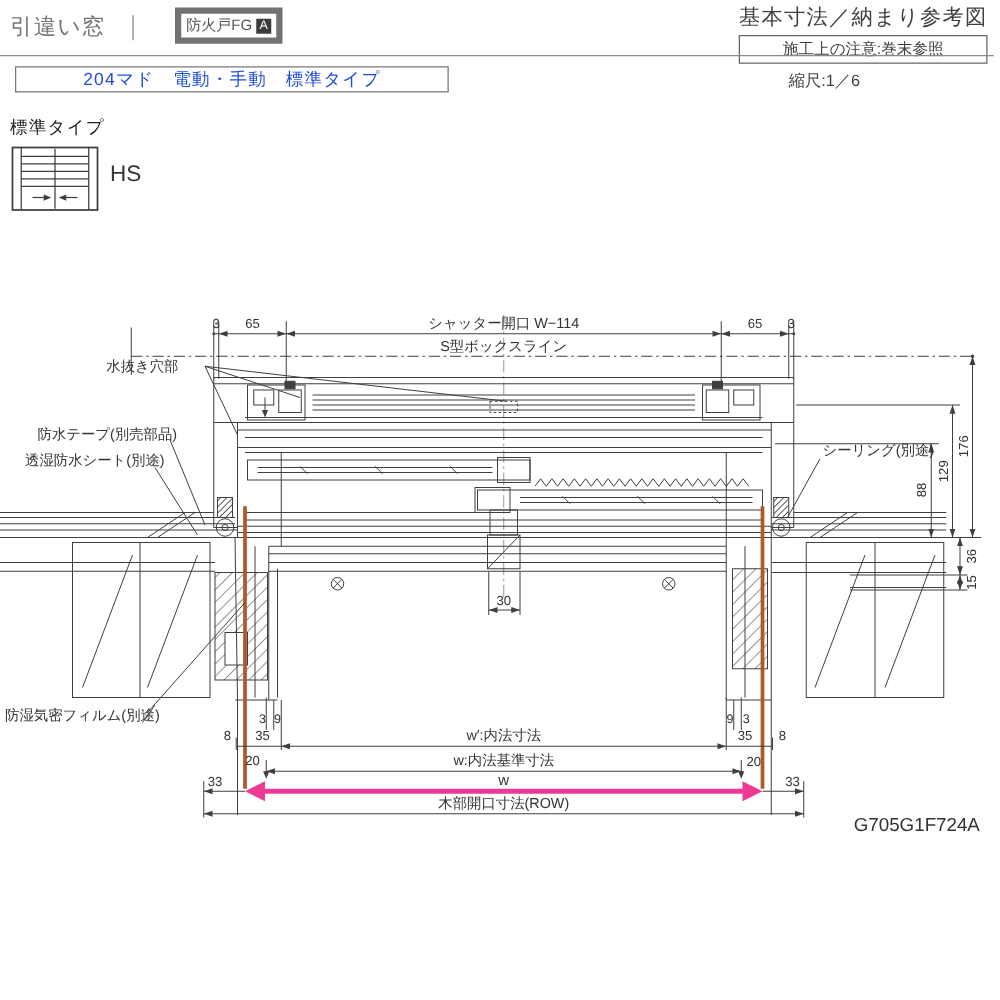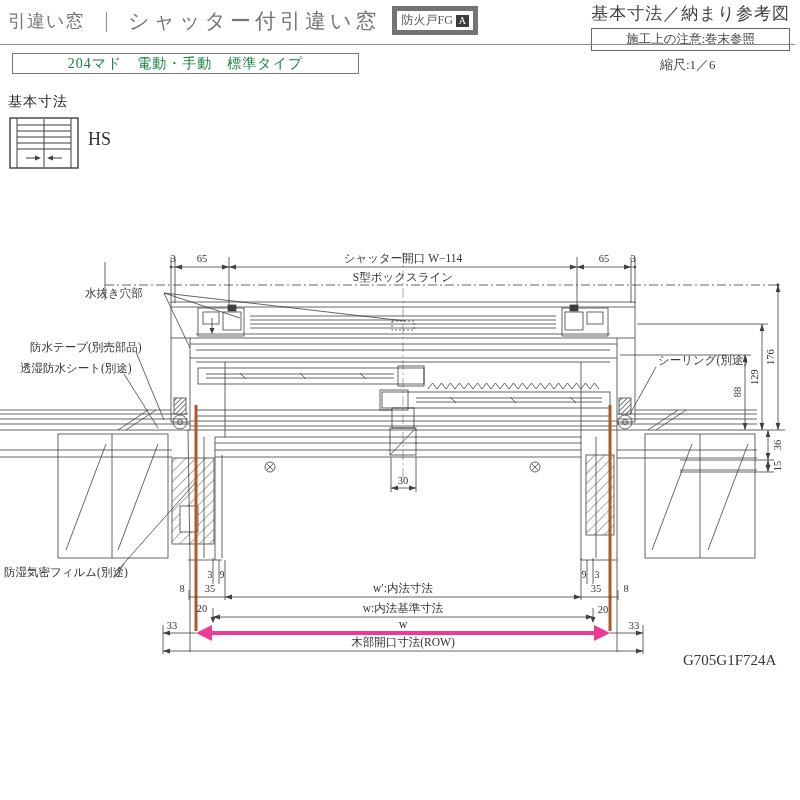--- a/index.html
+++ b/index.html
@@ -1,59 +1,58 @@
 <!DOCTYPE html>
 <html><head>
 <meta charset="utf-8">
 <style>
   html,body{margin:0;padding:0;background:#fff;}
   #page{position:relative;width:800px;height:800px;background:#fff;overflow:hidden;
-        font-family:Liberation Serif, serif;color:#333;}
+        font-family:Liberation Sans, sans-serif;color:#333;}
   
   .hdr-left{position:absolute;left:8px;top:6px;display:flex;align-items:center;white-space:nowrap;}
   .cat{font-size:18px;color:#767676;letter-spacing:1px;}
   .sep{font-size:20px;color:#9a9a9a;margin:0 12px;}
   .ttl{font-size:21px;color:#767676;letter-spacing:4px;}
   .badge{display:inline-flex;align-items:center;border:5px solid #737373;padding:1px 4px;margin-left:12px;
          font-size:12px;color:#555;letter-spacing:0;}
   .badge .mark{display:inline-block;background:#3c3c3c;color:#fff;font-size:10px;line-height:12px;
          padding:0 3px;margin-left:3px;}
   .hdr-right{position:absolute;right:10px;top:2px;text-align:center;}
   .spec{font-size:17px;color:#3f3f3f;letter-spacing:1px;text-align:center;}
   .notebox{border:1px solid #666;padding:2px 14px;font-size:12.5px;color:#3f3f3f;margin-top:3px;}
   .rule{position:absolute;left:0;top:44px;width:795px;height:1px;background:#8a8a8a;}
   .prodbox{position:absolute;left:12px;top:53px;width:345px;height:19px;border:1px solid #777;
-         display:flex;align-items:center;justify-content:center;font-size:14px;color:#15803d;letter-spacing:1px;}
-  .scale{position:absolute;left:660px;top:56px;font-size:13px;color:#3f3f3f;}
+         display:flex;align-items:center;justify-content:center;font-size:14px;color:#1d4ed8;letter-spacing:1px;}
+  .scale{position:absolute;left:631px;top:56px;font-size:13px;color:#3f3f3f;}
   .viewlbl{position:absolute;left:8px;top:93px;font-size:14px;color:#222;letter-spacing:1px;}
   svg{position:absolute;left:0;top:0;}
   svg text{fill:#333;stroke:none;}
 </style>
 </head>
 <body>
 
 <div id="page">
 
   <div class="hdr-left">
     <span class="cat">引違い窓</span>
     <span class="sep">｜</span>
-    <span class="ttl">シャッター付引違い窓</span>
     <span class="badge">
       <span>防火戸FG</span>
       <span class="mark">A</span>
     </span>
   </div>
   <div class="hdr-right">
     <div class="spec">基本寸法／納まり参考図</div>
     <div class="notebox">施工上の注意:巻末参照</div>
   </div>
   <div class="rule"></div>
   <div class="prodbox">204マド　電動・手動　標準タイプ</div>
   <div class="scale">縮尺:1／6</div>
-  <div class="viewlbl">基本寸法</div>
+  <div class="viewlbl">標準タイプ</div>
 
   <svg width="800" height="800" viewBox="0 0 800 800">
     <defs>
       <marker id="ma" viewBox="0 0 10 8" refX="10" refY="4" markerWidth="9" markerHeight="7" orient="auto-start-reverse">
         <path d="M10,4 L0,0.6 L0,7.4 Z" fill="#3f3f3f"></path>
       </marker>
       <pattern id="ph" width="7" height="7" patternTransform="rotate(45)" patternUnits="userSpaceOnUse">
         <rect width="7" height="7" fill="#fff"></rect>
           <line x1="0" y1="0" x2="0" y2="7" stroke="#555" stroke-width="1"></line>
       </pattern>

